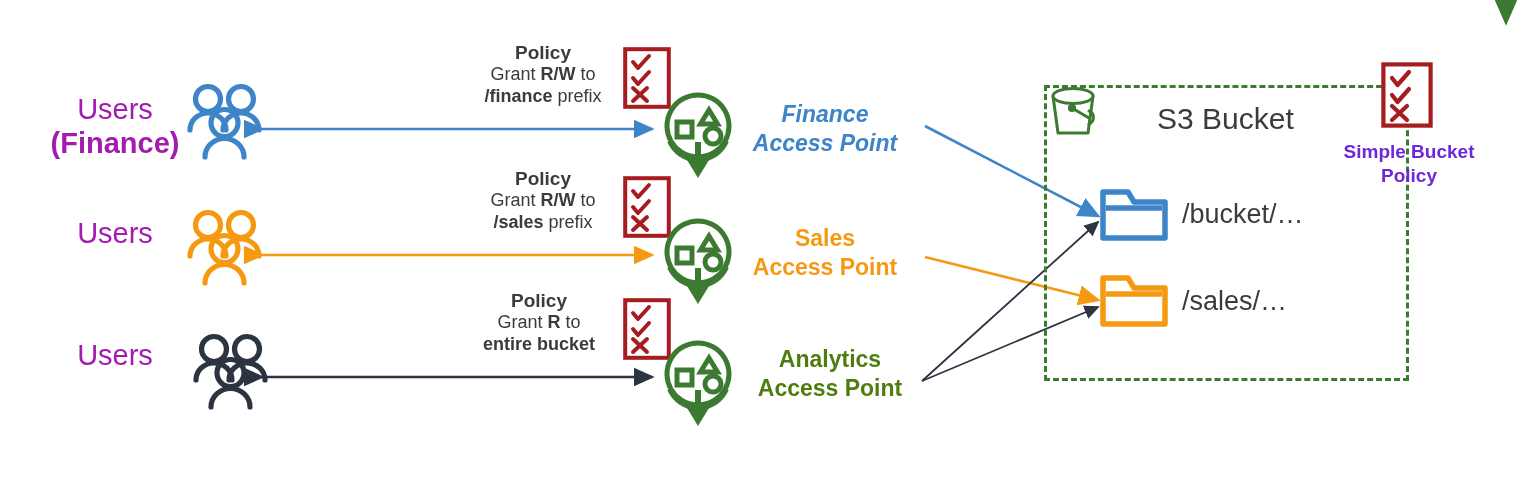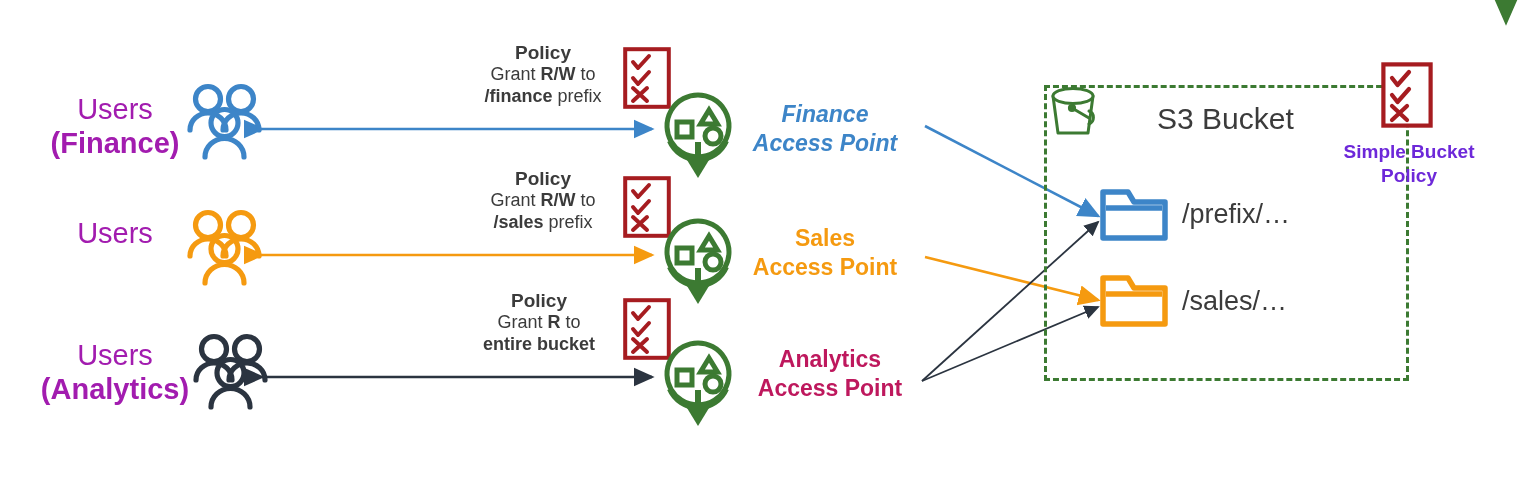--- a/index.html
+++ b/index.html
@@ -42,21 +42,21 @@
   .policy-label .ttl { font-weight: bold; display: block; font-size: 19px; }
   .policy-label b { font-weight: bold; }
   .ap-label {
     font-size: 23px;
     font-weight: bold;
     text-align: center;
     line-height: 1.28;
   }
   .ap-finance { color: #3d85c8; }
   .ap-sales   { color: #f59a10; }
-  .ap-analytics { color: #be185d; }
+  .ap-analytics { color: #4d7c0f; }
   .bucket-title {
     font-size: 30px;
     color: #3b3b3b;
   }
   .prefix-label {
     font-size: 27px;
     color: #3b3b3b;
   }
   .sbp-label {
     font-size: 19px;
@@ -149,21 +149,20 @@
       <path d="M4,48 a18,17 0 0 1 36,0"></path>
       <circle cx="55" cy="17" r="12.5"></circle>
       <path d="M37,48 a18,17 0 0 1 36,0"></path>
       <circle cx="38.5" cy="41" r="13.5"></circle>
       <path d="M19,75 a19.5,18.5 0 0 1 39,0"></path>
     </g>
   </svg>
 
   <div class="lbl users-label" style="left:36px; top:338px; width:158px;">
     <span>Users</span>
-    <span class="sub">(Analytics)</span>
   </div>
   <svg class="icon-abs" style="left:192px; top:332px;" width="78" height="88" viewBox="0 0 78 88">
     <g fill="none" stroke="#2b3440" stroke-width="5.2" stroke-linecap="round">
       <circle cx="22" cy="17" r="12.5"></circle>
       <path d="M4,48 a18,17 0 0 1 36,0"></path>
       <circle cx="55" cy="17" r="12.5"></circle>
       <path d="M37,48 a18,17 0 0 1 36,0"></path>
       <circle cx="38.5" cy="41" r="13.5"></circle>
       <path d="M19,75 a19.5,18.5 0 0 1 39,0"></path>
     </g>
@@ -277,21 +276,21 @@
   </svg>
 
   <div class="lbl bucket-title" style="left:1148px; top:101px;margin-left:9px;">S3 Bucket</div>
 
   <svg class="icon-abs" style="left:1100px; top:186px;" width="68" height="56" viewBox="0 0 68 56">
     <g fill="none" stroke="#3d85c8" stroke-width="5.5" stroke-linejoin="round">
       <path d="M3,12 L3,52 L65,52 L65,16 L34,16 L28,6 L3,6 z"></path>
       <line x1="6" y1="22" x2="62" y2="22"></line>
     </g>
   </svg>
-  <div class="lbl prefix-label" style="left:1182px; top:199px;">/prefix/…</div>
+  <div class="lbl prefix-label" style="left:1182px; top:199px;">/bucket/…</div>
 
   <svg class="icon-abs" style="left:1100px; top:272px;" width="68" height="56" viewBox="0 0 68 56">
     <g fill="none" stroke="#f59a10" stroke-width="5.5" stroke-linejoin="round">
       <path d="M3,12 L3,52 L65,52 L65,16 L34,16 L28,6 L3,6 z"></path>
       <line x1="6" y1="22" x2="62" y2="22"></line>
     </g>
   </svg>
   <div class="lbl prefix-label" style="left:1182px; top:286px;">/sales/…</div>
 
   <svg class="icon-abs" style="left:1381px; top:62px;" width="52" height="66" viewBox="0 0 52 66">

